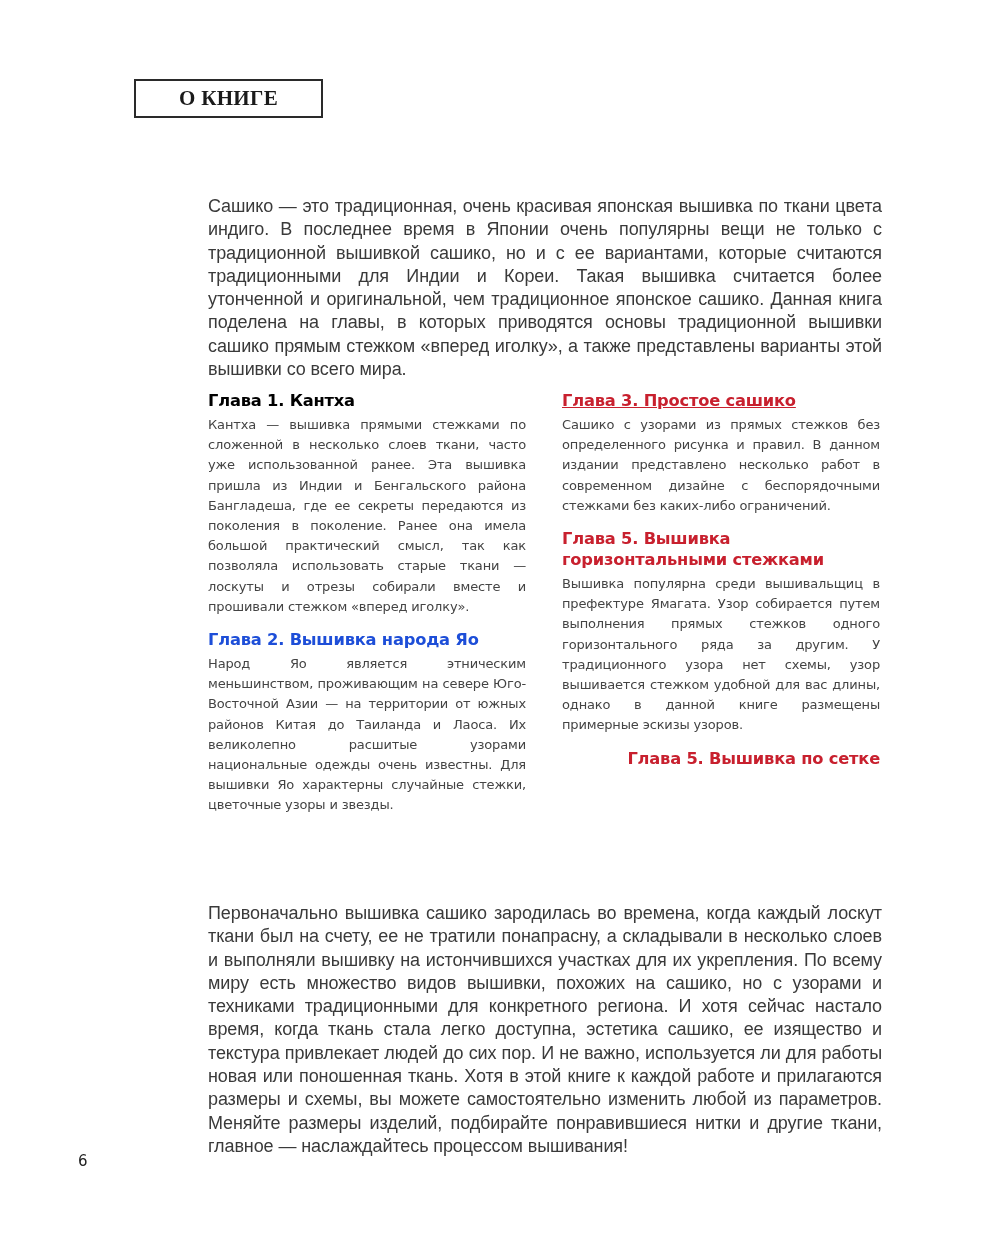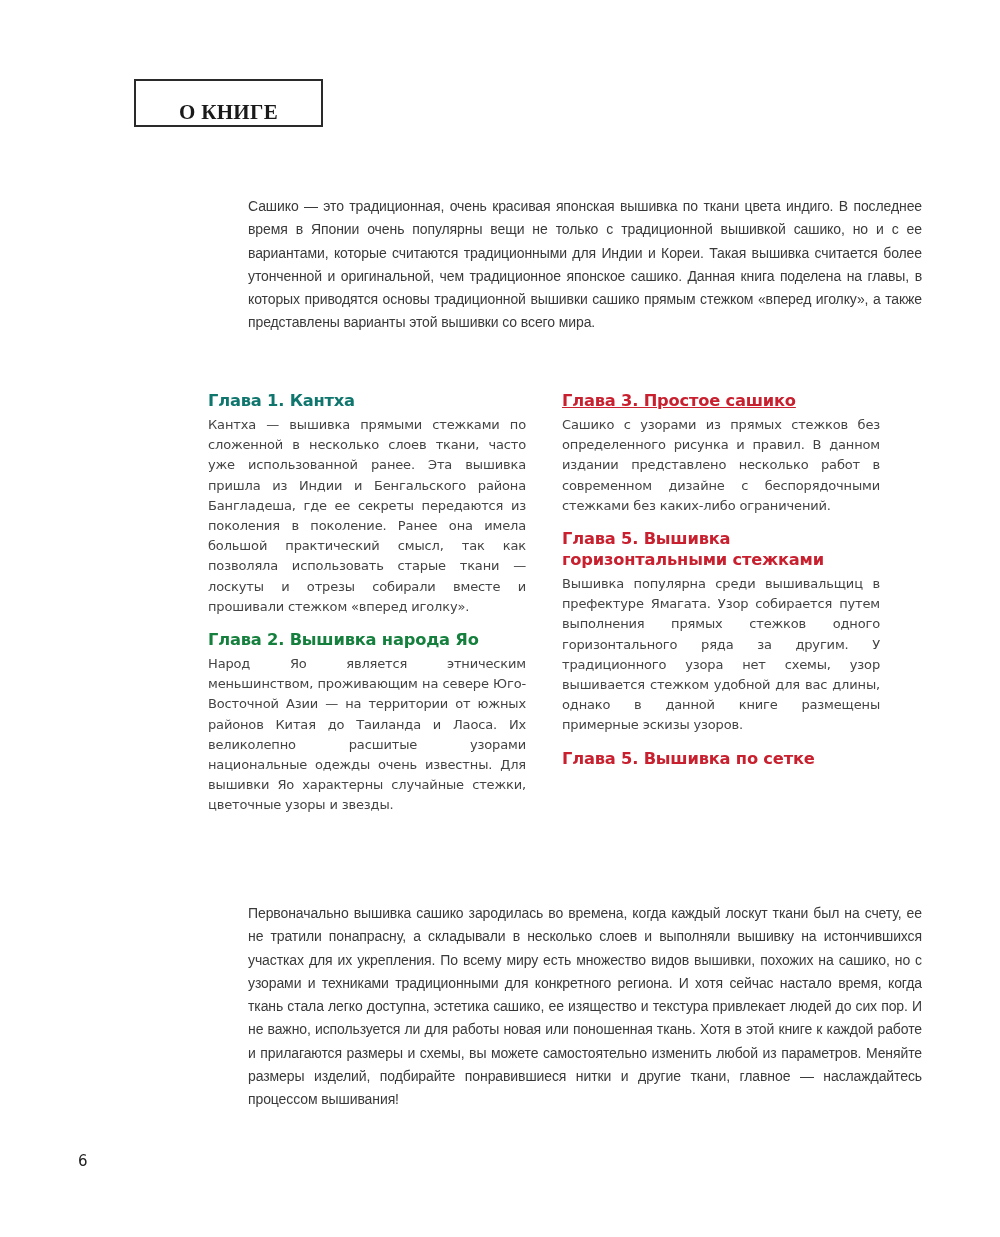--- a/index.html
+++ b/index.html
@@ -1,28 +1,28 @@
 <!DOCTYPE html>
 <html><head>
 <meta charset="utf-8">
 <style>
   html, body { margin: 0; padding: 0; background: #ffffff; }
   body { width: 1000px; height: 1237px; position: relative; overflow: hidden; font-family: "Liberation Sans", sans-serif; color: #3a3a3a; }
   .title-box {
-    position: absolute; left: 134px; top: 79px; width: 189px; height: 48px;
+    position: absolute; left: 134px; top: 79px; width: 189px; height: 39px;
     border: 2px solid #2a2a2a; box-sizing: border-box;
-    display: flex; align-items: flex-end; justify-content: center;
+    display: flex; align-items: center; justify-content: center;
   }
   .title-box span {
     font-family: "Liberation Serif", serif; font-weight: bold; font-size: 21px; color: #1a1a1a; letter-spacing: 0.3px;
   }
   .intro, .outro {
     position: absolute; left: 208px; width: 674px;
-    font-family: "Liberation Sans", sans-serif; font-size: 14px; line-height: 23.3px;
-    color: #3a3a3a; text-align: justify; letter-spacing: -0.1px; margin-left: 40px;
+    font-family: "Liberation Sans", sans-serif; font-size: 18px; line-height: 23.3px;
+    color: #3a3a3a; text-align: justify; letter-spacing: -0.1px;
   }
   .intro { top: 195px; }
   .outro { top: 902px; }
   .col { position: absolute; width: 318px; }
   .col-left { left: 208px; top: 390px; }
   .col-right { left: 562px; top: 390px; }
   .chapter { margin-bottom: 12px; }
   .chapter h2 {
     margin: 0 0 4px 0; font-size: 16.3px; font-weight: bold; color: #c8202e; line-height: 21px;
     font-family: "DejaVu Sans", sans-serif; letter-spacing: -0.2px;
@@ -41,38 +41,38 @@
 <body>
 
 <div class="title-box">
   <span>О КНИГЕ</span>
 </div>
 
 <div class="intro">Сашико — это традиционная, очень красивая японская вышивка по  ткани цвета индиго. В последнее время  в Японии очень популярны вещи не только с традиционной вышивкой сашико, но и с ее вариантами, которые считаются традиционными для Индии и Кореи. Такая вышивка считается более утонченной и оригинальной, чем традиционное японское сашико. Данная книга поделена на главы, в которых приводятся основы традиционной вышивки сашико прямым стежком «вперед иголку», а также представлены варианты этой вышивки со всего мира.</div>
 
 <div class="col col-left">
   <div class="chapter">
-    <h2 style="color: #0f766e;">Глава 1. Кантха</h2>
+    <h2 style="color: #000000;">Глава 1. Кантха</h2>
     <p>Кантха — вышивка прямыми стежками по сложенной в несколько слоев ткани, часто уже использованной ранее. Эта вышивка пришла из Индии и Бенгальского района Бангладеша, где ее секреты передаются из поколения в поколение. Ранее она имела большой практический смысл, так как позволяла использовать старые ткани — лоскуты и отрезы собирали вместе и прошивали стежком «вперед иголку».</p>
   </div>
   <div class="chapter">
-    <h2 style="color: #15803d;">Глава 2. Вышивка народа Яо</h2>
+    <h2 style="color: #1d4ed8;">Глава 2. Вышивка народа Яо</h2>
     <p>Народ Яо является этническим меньшинством, проживающим на севере Юго-Восточной Азии — на территории от южных районов Китая до Таиланда и Лаоса. Их великолепно расшитые узорами национальные одежды очень известны. Для вышивки Яо характерны случайные стежки, цветочные  узоры и звезды.</p>
   </div>
 </div>
 
 <div class="col col-right">
   <div class="chapter">
     <h2 style="color: rgb(200, 32, 46); text-decoration: underline;">Глава 3. Простое сашико</h2>
     <p>Сашико с узорами из прямых стежков без определенного рисунка и правил. В данном издании представлено несколько работ в современном дизайне с беспорядочными стежками без каких-либо ограничений.</p>
   </div>
   <div class="chapter">
     <h2 style="color: rgb(200, 32, 46);">Глава 5. Вышивка горизонтальными стежками</h2>
     <p>Вышивка популярна среди вышивальщиц в префектуре Ямагата. Узор собирается путем выполнения прямых стежков одного горизонтального ряда за другим. У традиционного узора нет схемы, узор вышивается стежком удобной для вас длины, однако в данной книге размещены примерные эскизы узоров.</p>
   </div>
   <div class="chapter">
-    <h2 style="color: rgb(200, 32, 46);">Глава 5. Вышивка по сетке</h2>
+    <h2 style="color: rgb(200, 32, 46); text-align: right;">Глава 5. Вышивка по сетке</h2>
   </div>
 </div>
 
 <div class="outro">Первоначально вышивка сашико зародилась во времена, когда каждый лоскут ткани был на счету, ее не тратили понапрасну, а складывали в несколько слоев и выполняли вышивку на истончившихся участках для их укрепления. По всему миру есть множество видов вышивки, похожих на сашико, но с узорами и техниками традиционными для конкретного региона. И хотя сейчас настало время, когда ткань стала легко доступна, эстетика сашико, ее изящество и текстура привлекает людей до сих пор. И не важно, используется ли для работы новая или поношенная ткань. Хотя в этой книге к каждой работе и прилагаются размеры и схемы, вы можете самостоятельно изменить любой из параметров. Меняйте размеры изделий, подбирайте понравившиеся нитки и другие ткани, главное — наслаждайтесь процессом вышивания!</div>
 
 <div class="page-number">6</div>
 
 </body></html>

